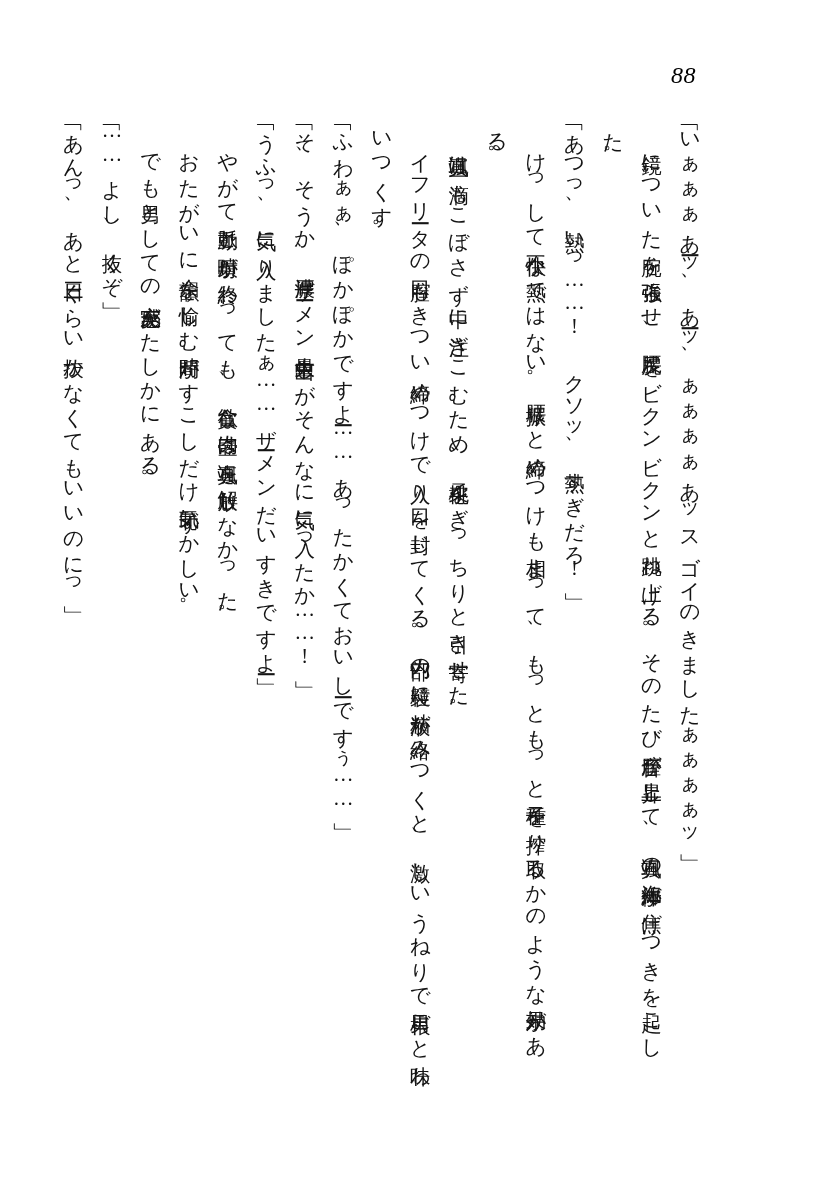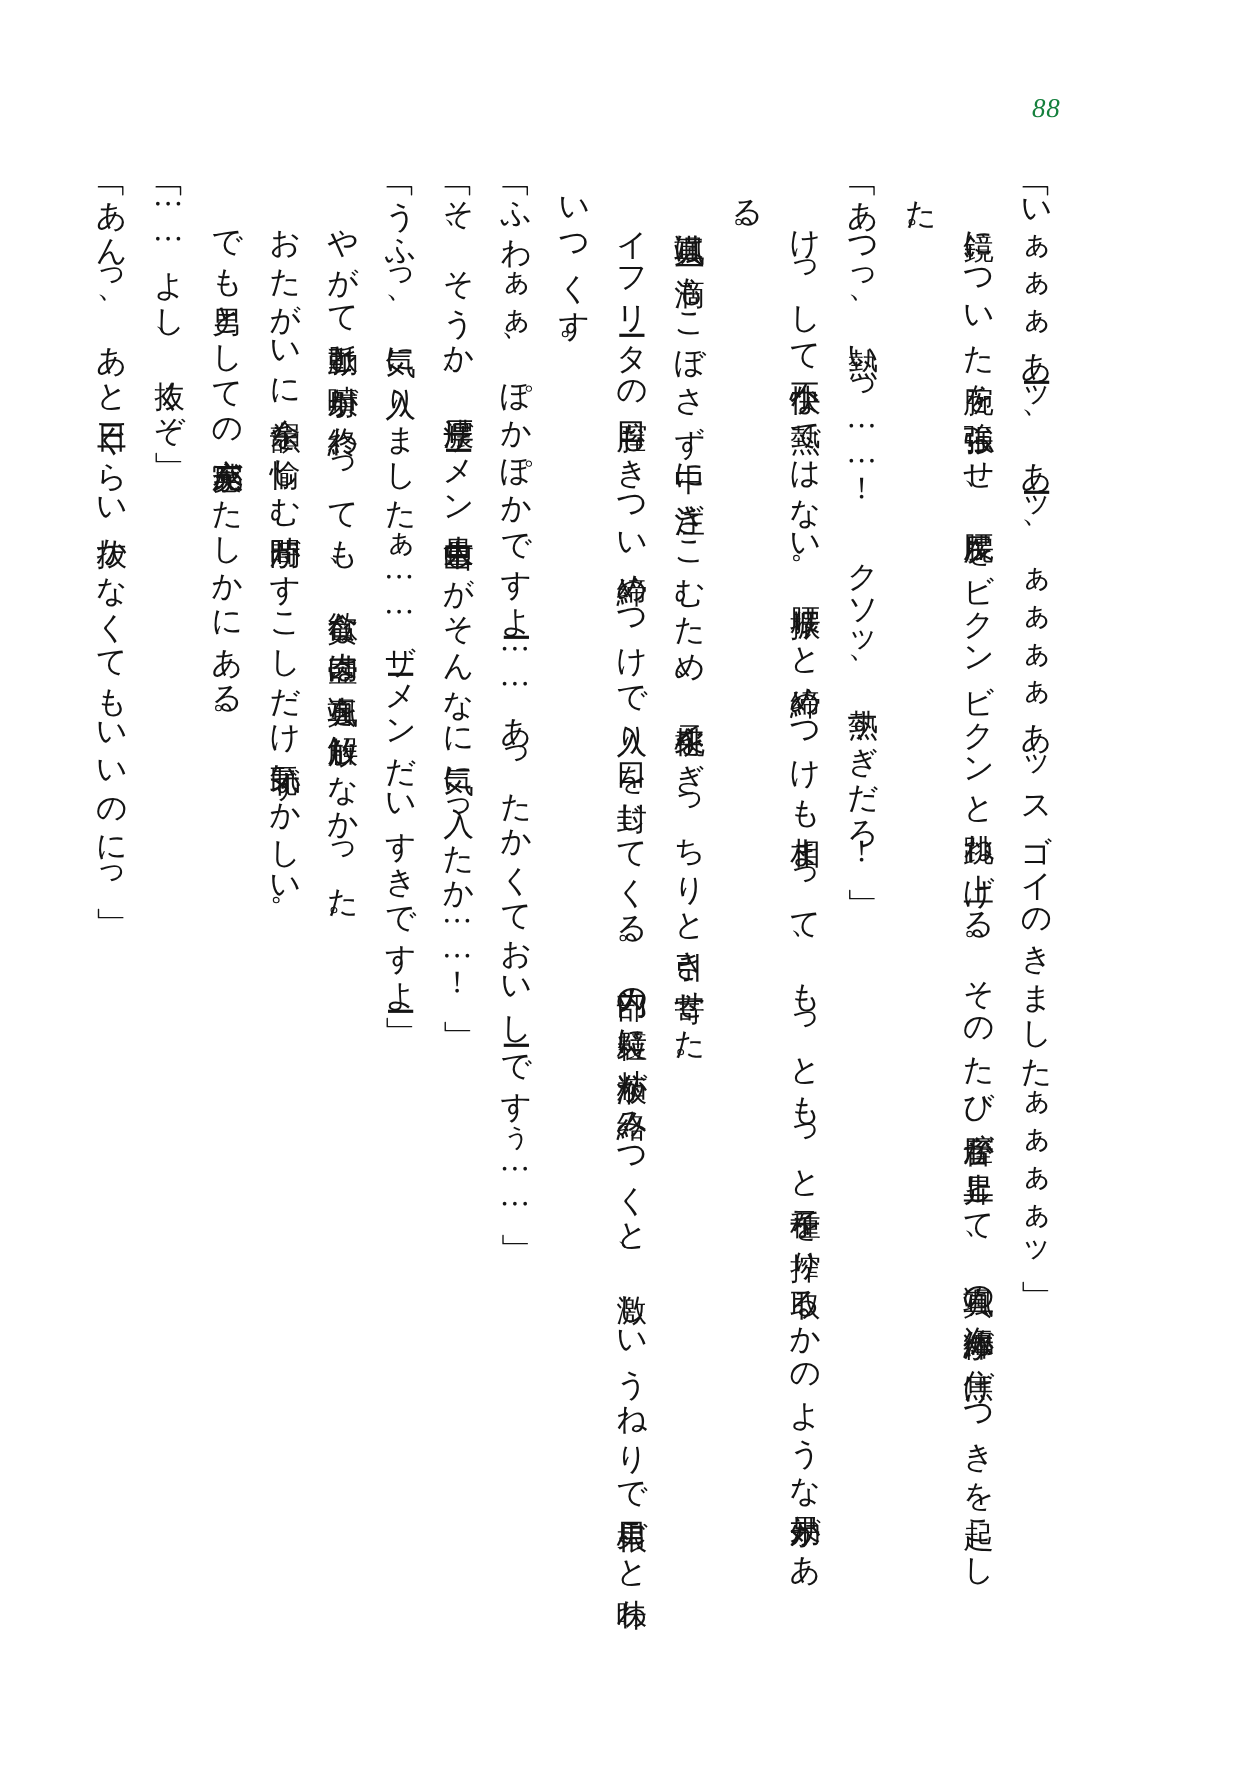--- a/index.html
+++ b/index.html
@@ -12,25 +12,25 @@
     width: 827px;
     height: 1182px;
     background: #ffffff;
     overflow: hidden;
     font-family: "Liberation Serif", "DejaVu Serif", serif;
     color: #1a1a1a;
   }
   .page-number {
     position: absolute;
     top: 62px;
-    right: 120px;
+    right: 131px;
     font-family: "Liberation Serif", "DejaVu Serif", serif;
     font-style: italic;
-    font-size: 18px;
-    color: #15803d;
+    font-size: 24px;
+    color: #000000;
     letter-spacing: 0.5px;
   }
   .body-text {
     position: absolute;
     top: 118px;
     left: 70px;
     right: 118px;
     height: 960px;
     writing-mode: vertical-rl;
     -webkit-writing-mode: vertical-rl;

